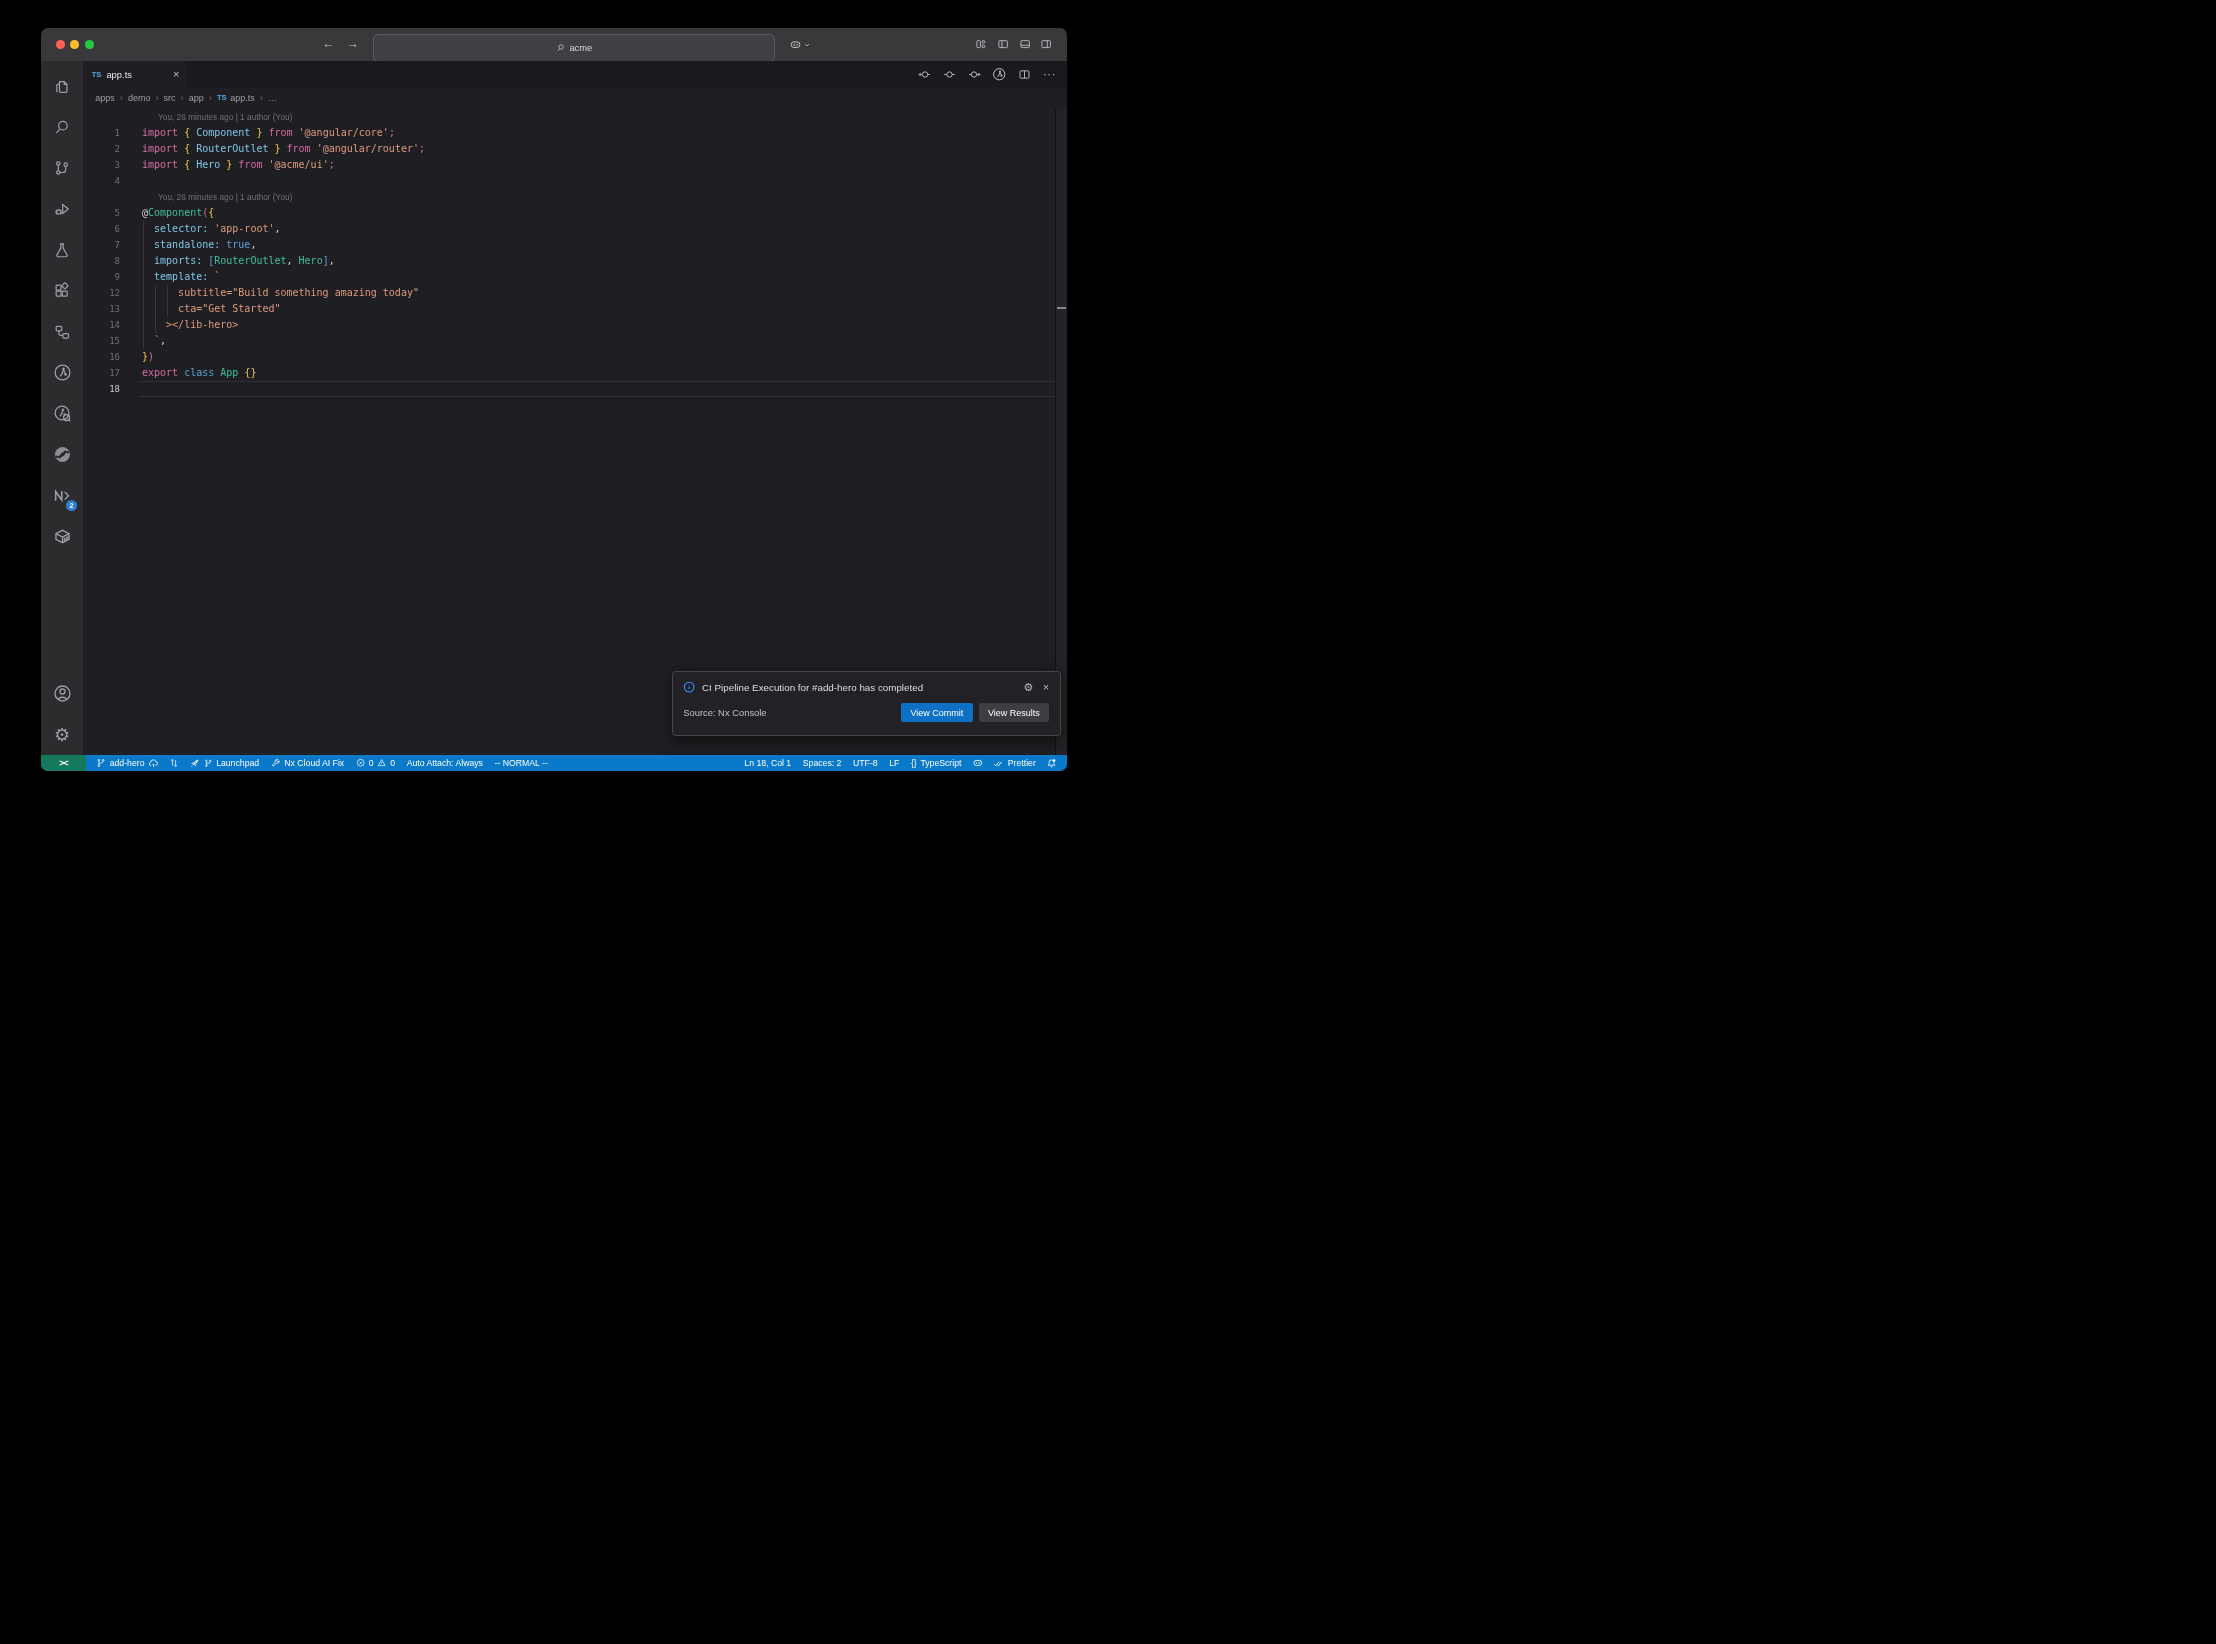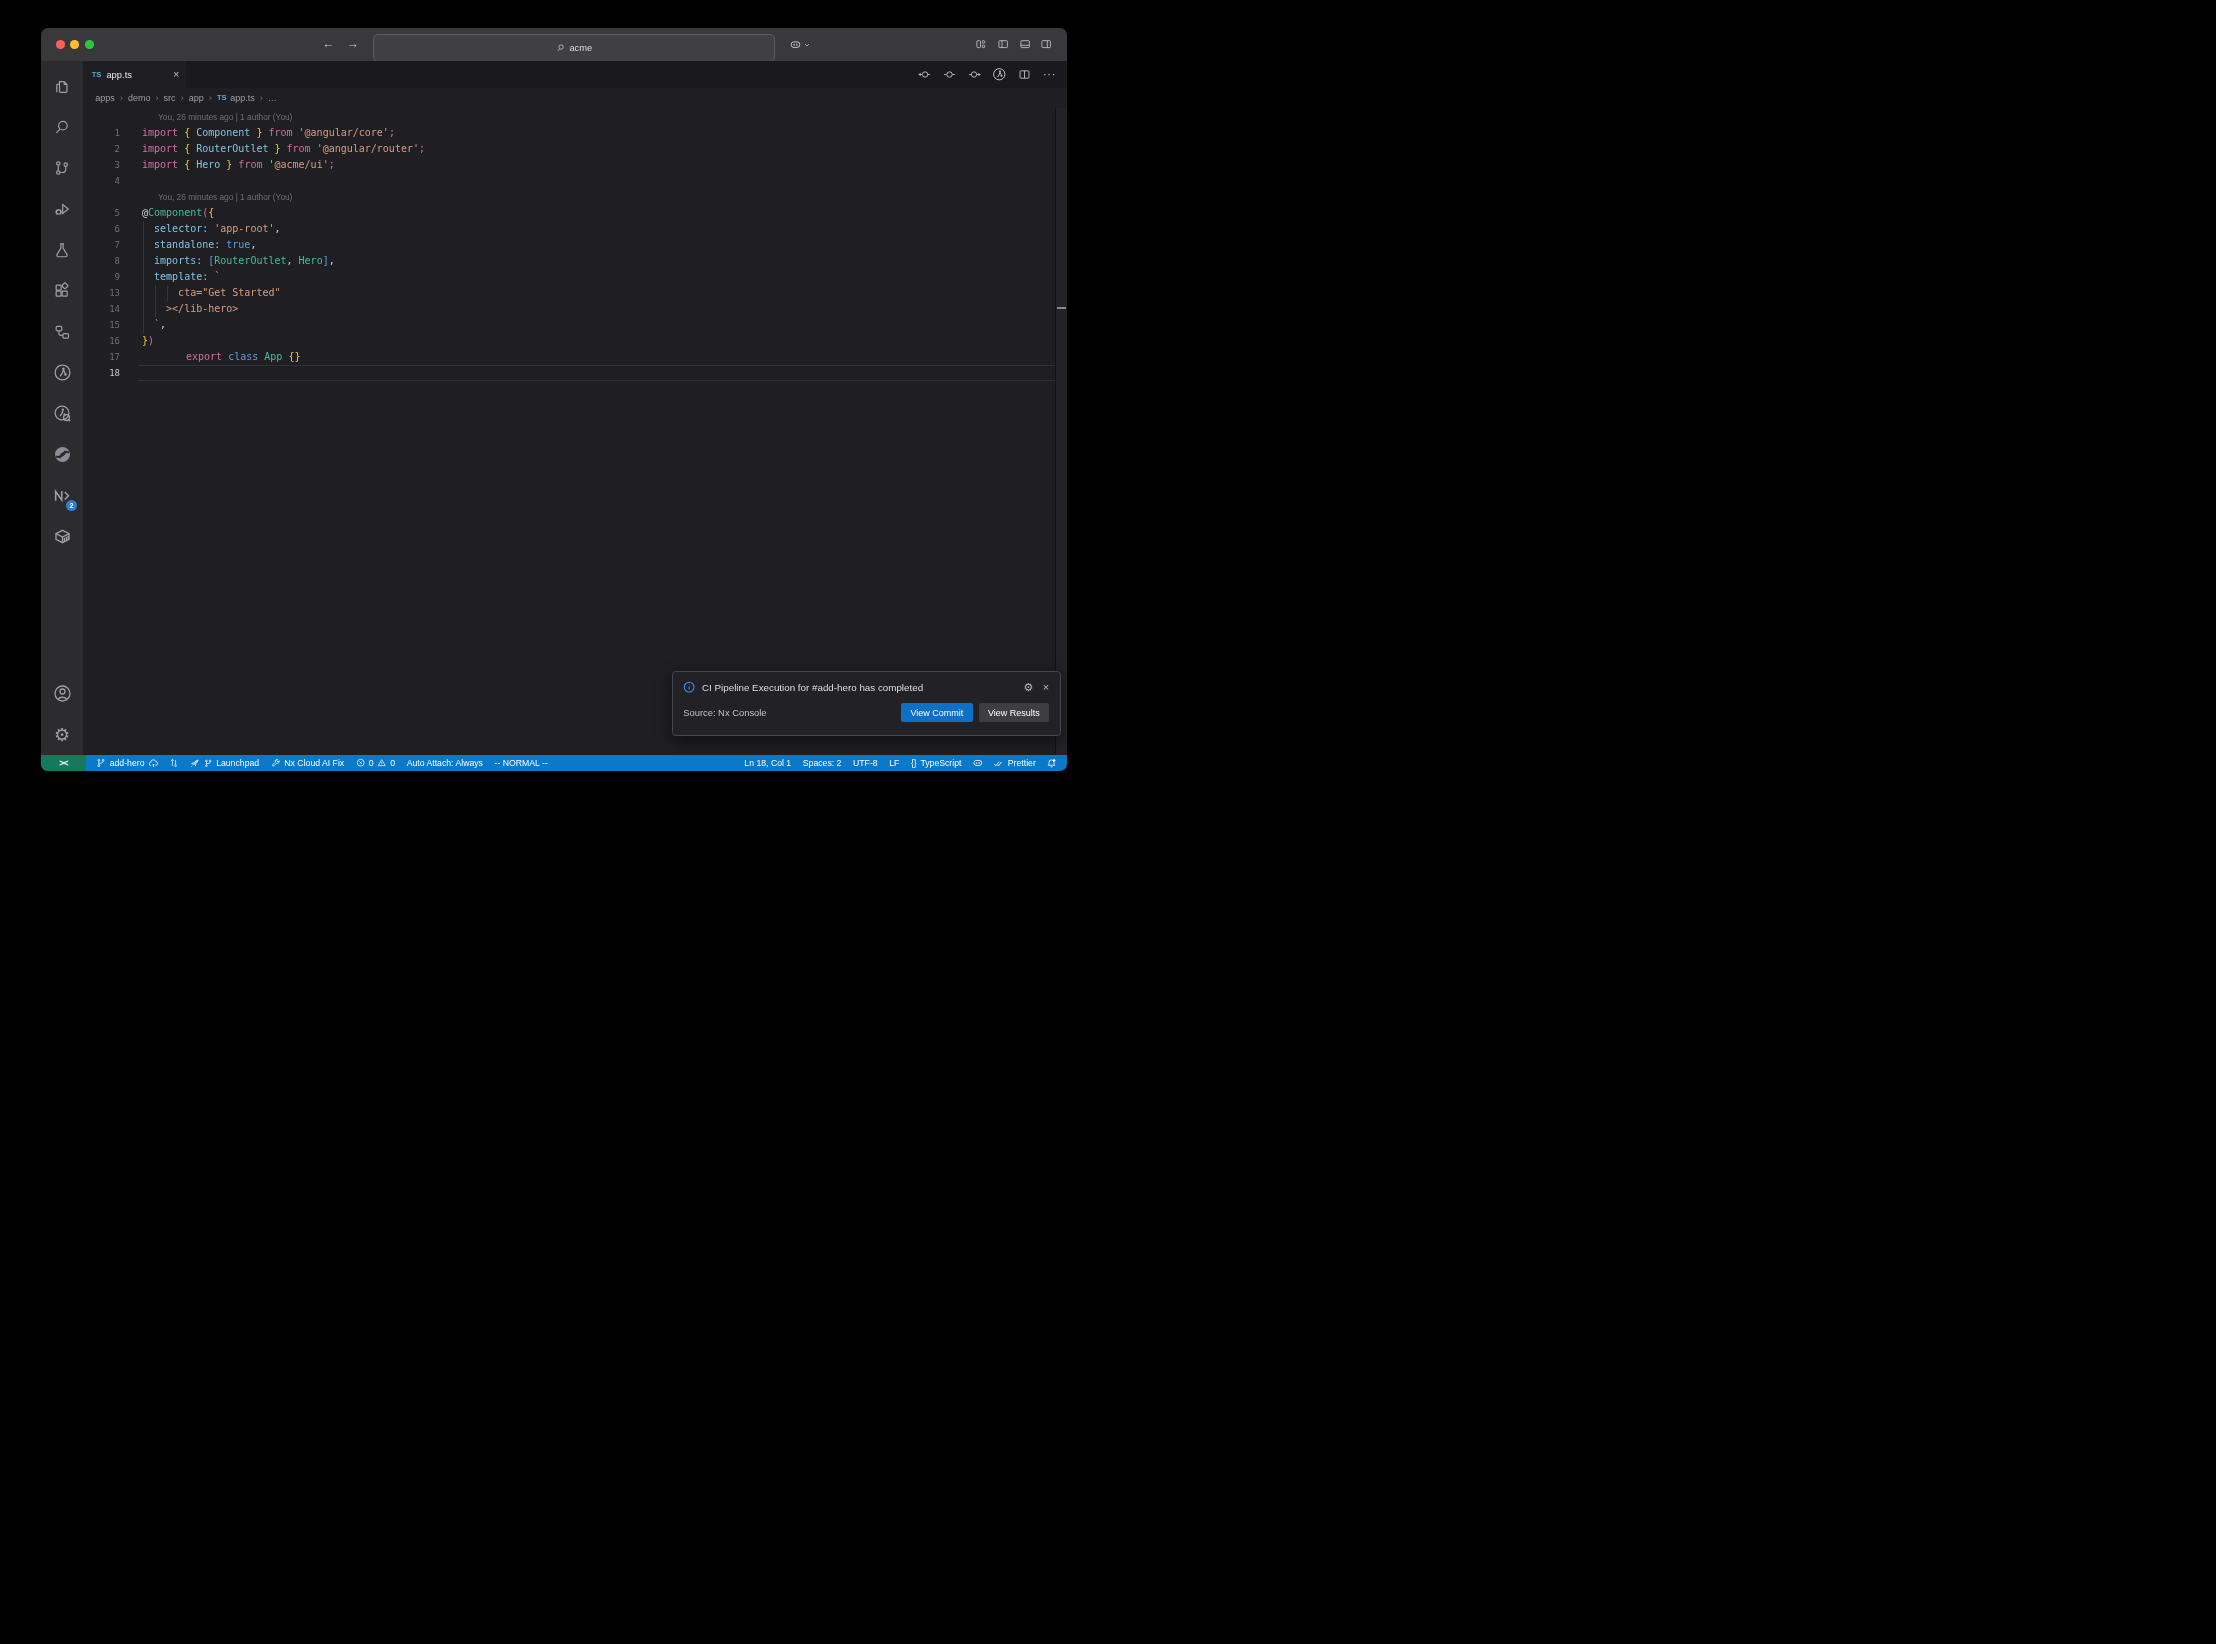--- a/index.html
+++ b/index.html
@@ -305,25 +305,26 @@
             <div class="code-row"><span class="code-num">1</span><span class="code-content"><span style="color: rgb(214, 107, 158);">import </span><span style="color: rgb(238, 195, 63);">{ </span><span style="color: rgb(127, 197, 232);">Component</span><span style="color: rgb(238, 195, 63);"> } </span><span style="color: rgb(214, 107, 158);">from </span><span style="color: rgb(221, 154, 125);">'@angular/core'</span><span style="color: rgb(214, 107, 158);">;</span></span></div>
             <div class="code-row"><span class="code-num">2</span><span class="code-content"><span style="color: rgb(214, 107, 158);">import </span><span style="color: rgb(238, 195, 63);">{ </span><span style="color: rgb(127, 197, 232);">RouterOutlet</span><span style="color: rgb(238, 195, 63);"> } </span><span style="color: rgb(214, 107, 158);">from </span><span style="color: rgb(221, 154, 125);">'@angular/router'</span><span style="color: rgb(214, 107, 158);">;</span></span></div>
             <div class="code-row"><span class="code-num">3</span><span class="code-content"><span style="color: rgb(214, 107, 158);">import </span><span style="color: rgb(238, 195, 63);">{ </span><span style="color: rgb(127, 197, 232);">Hero</span><span style="color: rgb(238, 195, 63);"> } </span><span style="color: rgb(214, 107, 158);">from </span><span style="color: rgb(221, 154, 125);">'@acme/ui'</span><span style="color: rgb(214, 107, 158);">;</span></span></div>
             <div class="code-row"><span class="code-num">4</span><span class="code-content"></span></div>
             <div class="code-row blame-row"><span class="code-num"></span><span class="code-content">You, 26 minutes ago | 1 author (You)</span></div>
             <div class="code-row"><span class="code-num">5</span><span class="code-content"><span style="color: rgb(207, 208, 212);">@</span><span style="color: rgb(63, 191, 154);">Component</span><span style="color: rgb(214, 107, 158);">(</span><span style="color: rgb(238, 195, 63);">{</span></span></div>
             <div class="code-row"><span class="guide" style="left: calc(0ch + 60px);"></span><span class="code-num">6</span><span class="code-content"><span style="color: rgb(207, 208, 212);">  </span><span style="color: rgb(127, 197, 232);">selector:</span><span style="color: rgb(207, 208, 212);"> </span><span style="color: rgb(221, 154, 125);">'app-root'</span><span style="color: rgb(207, 208, 212);">,</span></span></div>
             <div class="code-row"><span class="guide" style="left: calc(0ch + 60px);"></span><span class="code-num">7</span><span class="code-content"><span style="color: rgb(207, 208, 212);">  </span><span style="color: rgb(127, 197, 232);">standalone:</span><span style="color: rgb(207, 208, 212);"> </span><span style="color: rgb(90, 159, 214);">true</span><span style="color: rgb(207, 208, 212);">,</span></span></div>
             <div class="code-row"><span class="guide" style="left: calc(0ch + 60px);"></span><span class="code-num">8</span><span class="code-content"><span style="color: rgb(207, 208, 212);">  </span><span style="color: rgb(127, 197, 232);">imports:</span><span style="color: rgb(207, 208, 212);"> </span><span style="color: rgb(90, 159, 214);">[</span><span style="color: rgb(63, 191, 154);">RouterOutlet</span><span style="color: rgb(207, 208, 212);">, </span><span style="color: rgb(63, 191, 154);">Hero</span><span style="color: rgb(90, 159, 214);">]</span><span style="color: rgb(207, 208, 212);">,</span></span></div>
             <div class="code-row"><span class="guide" style="left: calc(0ch + 60px);"></span><span class="code-num">9</span><span class="code-content"><span style="color: rgb(207, 208, 212);">  </span><span style="color: rgb(127, 197, 232);">template:</span><span style="color: rgb(207, 208, 212);"> </span><span style="color: rgb(221, 154, 125);">`</span></span></div>
+            <div class="code-row"><span class="guide" style="left: calc(0ch + 60px);"></span><span class="guide" style="left: calc(2ch + 60px);"></span><span class="guide" style="left: calc(4ch + 60px);"></span><span class="code-num">12</span><span class="code-content"><span style="color: rgb(221, 154, 125);">      subtitle="Build something amazing today"</span></span></div>
             <div class="code-row"><span class="guide" style="left: calc(0ch + 60px);"></span><span class="guide" style="left: calc(2ch + 60px);"></span><span class="guide" style="left: calc(4ch + 60px);"></span><span class="code-num">13</span><span class="code-content"><span style="color: rgb(221, 154, 125);">      cta="Get Started"</span></span></div>
             <div class="code-row"><span class="guide" style="left: calc(0ch + 60px);"></span><span class="guide" style="left: calc(2ch + 60px);"></span><span class="code-num">14</span><span class="code-content"><span style="color: rgb(221, 154, 125);">    &gt;&lt;/lib-hero&gt;</span></span></div>
             <div class="code-row"><span class="guide" style="left: calc(0ch + 60px);"></span><span class="code-num">15</span><span class="code-content"><span style="color: rgb(221, 154, 125);">  `</span><span style="color: rgb(207, 208, 212);">,</span></span></div>
             <div class="code-row"><span class="code-num">16</span><span class="code-content"><span style="color: rgb(238, 195, 63);">}</span><span style="color: rgb(214, 107, 158);">)</span></span></div>
-            <div class="code-row"><span class="code-num">17</span><span class="code-content"><span style="color: rgb(214, 107, 158); margin-left: 44px;">export </span><span style="color: rgb(90, 159, 214);">class </span><span style="color: rgb(63, 191, 154);">App</span><span style="color: rgb(207, 208, 212);"> </span><span style="color: rgb(238, 195, 63);">{}</span></span></div>
+            <div class="code-row"><span class="code-num">17</span><span class="code-content"><span style="color: rgb(214, 107, 158);">export </span><span style="color: rgb(90, 159, 214);">class </span><span style="color: rgb(63, 191, 154);">App</span><span style="color: rgb(207, 208, 212);"> </span><span style="color: rgb(238, 195, 63);">{}</span></span></div>
             <div class="code-row current"><span class="code-num">18</span><span class="code-content"></span></div>
           </div>
         <div class="scroll-strip">
           <div class="ruler-marker"></div>
         </div>
       </div>
     </div>
   </div>
 
   <div class="toast">

